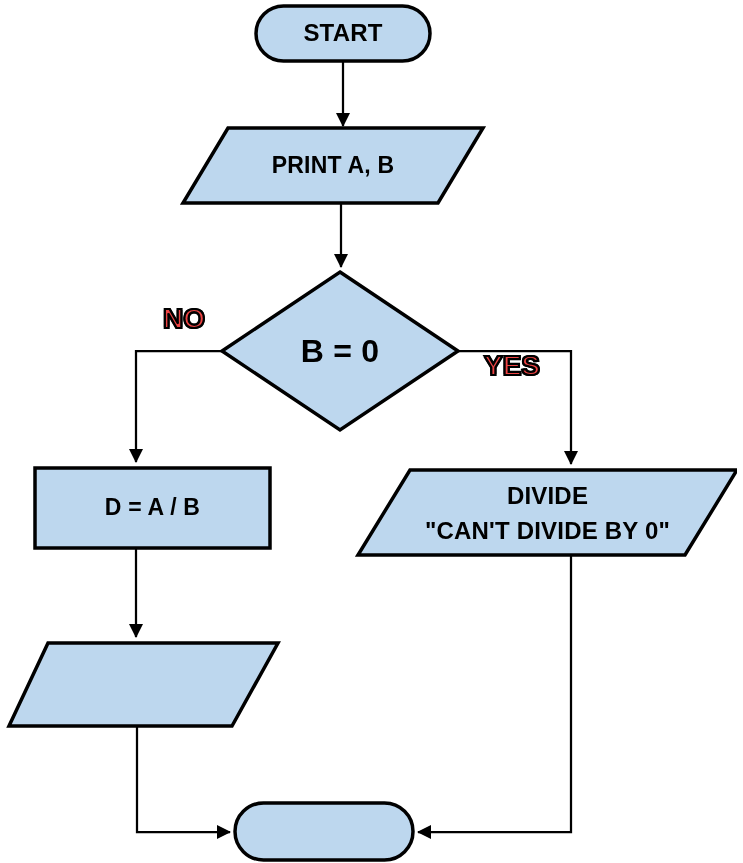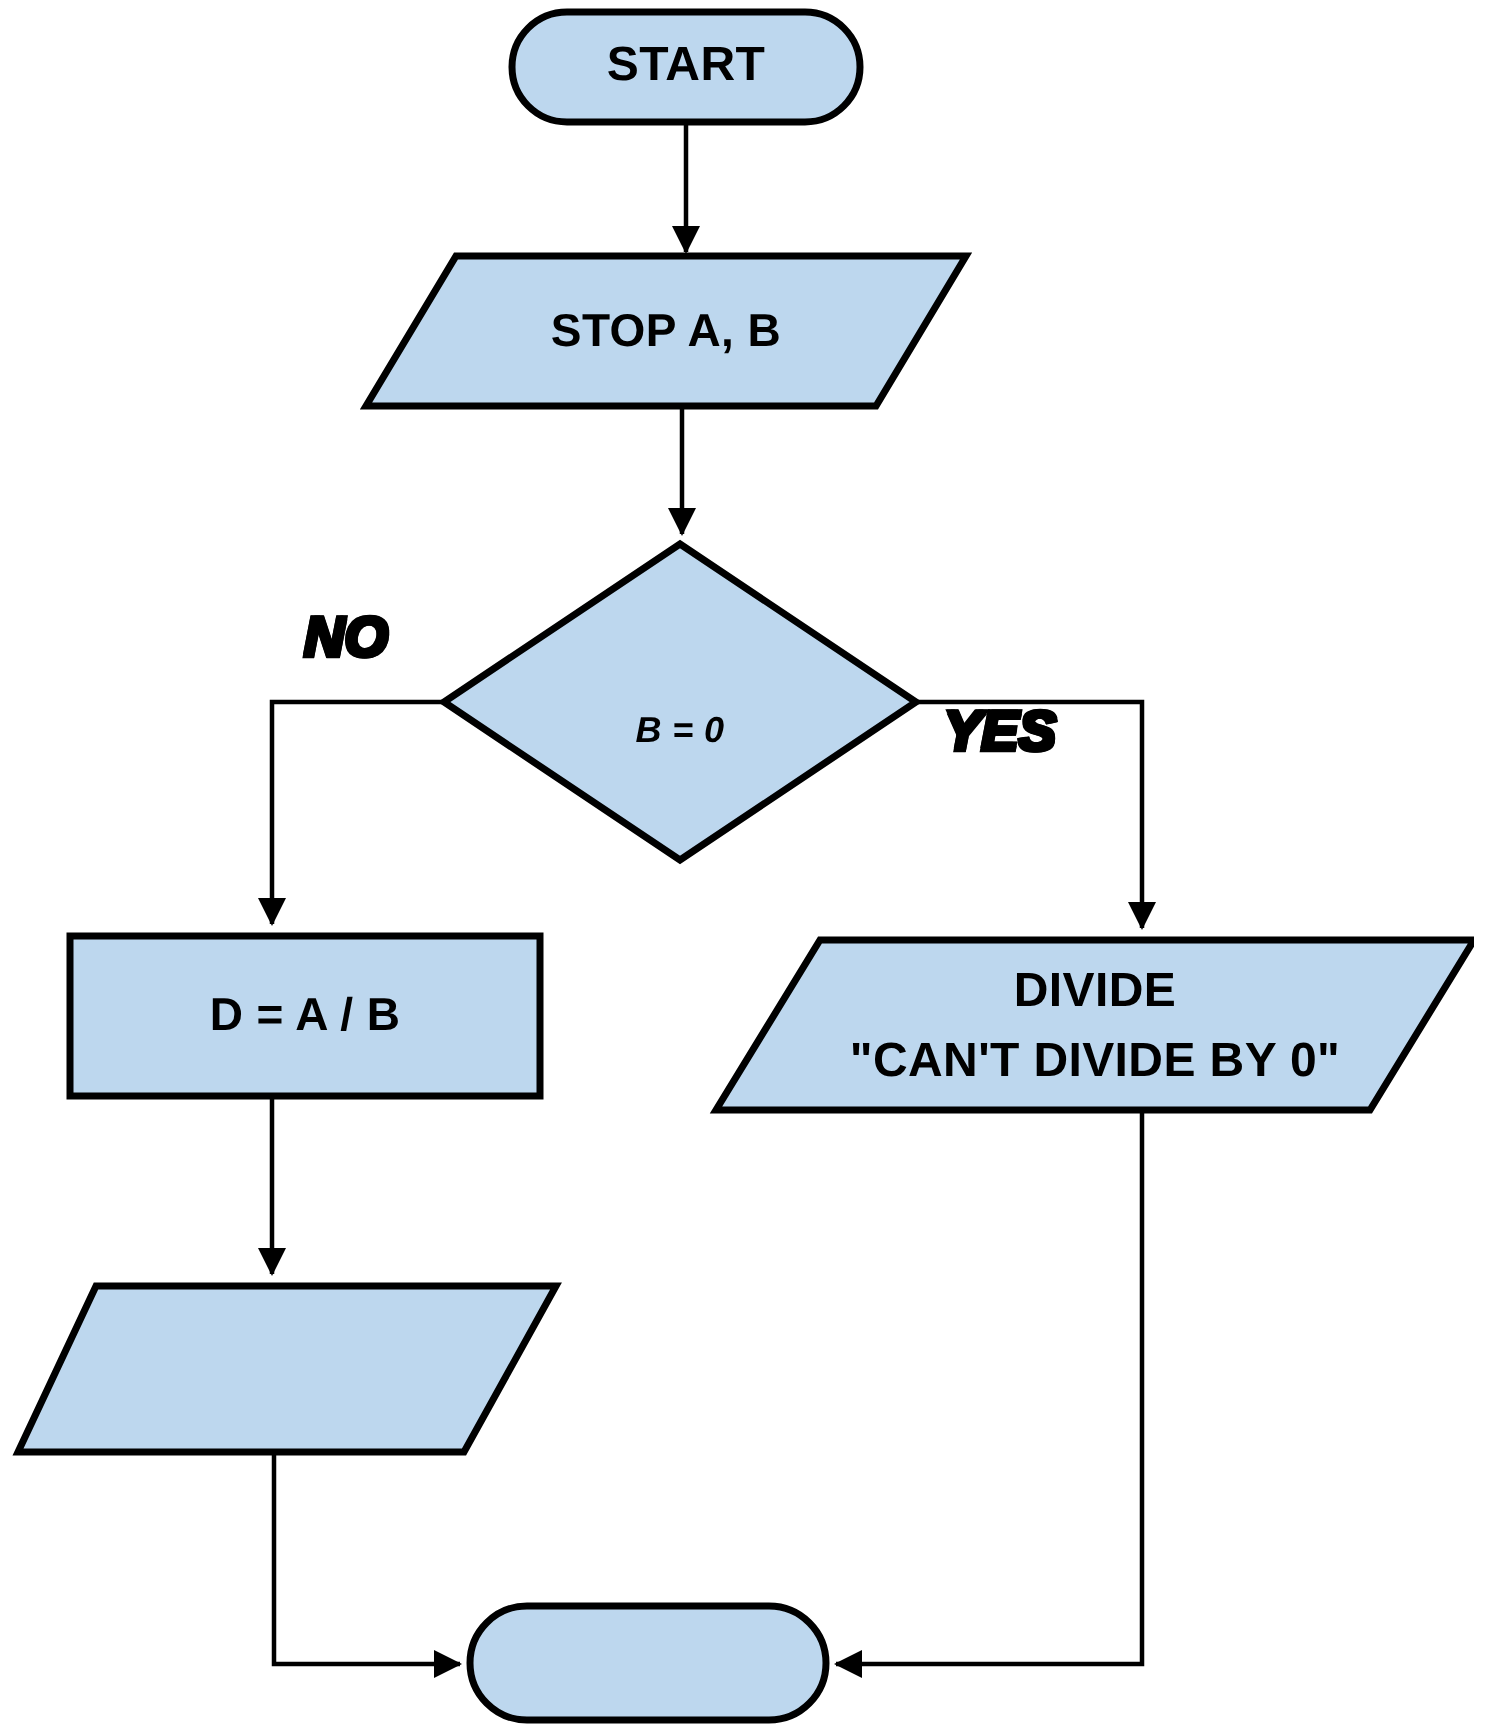--- a/index.html
+++ b/index.html
@@ -44,26 +44,26 @@
     white-space: nowrap;
   }
   .io-multiline {
     flex-direction: column;
     line-height: 35px;
   }
   .branch-label {
     position: absolute;
     font-weight: bold;
     font-size: 28px;
-    color: #000000;
+    color: #ef4444;
     -webkit-text-stroke: 2.2px #000000;
     text-shadow:
       -1px -1px 0 #000, 1px -1px 0 #000,
       -1px  1px 0 #000, 1px  1px 0 #000;
-    font-style: italic;
+    text-align: center;
   }
 </style>
 </head>
 <body>
 
 <div class="canvas">
 
   <svg width="743" height="863" viewBox="0 0 743 863">
     <defs>
       <marker id="arrowhead" markerWidth="15" markerHeight="14" refX="13" refY="7" orient="auto" markerUnits="userSpaceOnUse">
@@ -89,23 +89,23 @@
 
     <polygon class="shape" points="410,470 737,470 685,555 358,555" fill="#BDD7EE"></polygon>
 
     <polygon class="shape" points="48,643 278,643 232,726 9,726" fill="#BDD7EE"></polygon>
 
     <rect class="shape" x="235" y="803" width="178" height="57" rx="28.5" ry="28.5" fill="#BDD7EE"></rect>
   </svg>
 
   <div class="node-label" style="left:256px; top:6px; width:174px; height:55px; font-size:24px;">START</div>
 
-  <div class="node-label" style="left:203px; top:128px; width:260px; height:75px;">STOP A, B</div>
+  <div class="node-label" style="left:203px; top:128px; width:260px; height:75px;">PRINT A, B</div>
 
-  <div class="node-label" style="left:270px; top:344px; width:140px; height:44px; font-size:18px;font-style:italic;">B = 0</div>
+  <div class="node-label" style="left:270px; top:329px; width:140px; height:44px; font-size:32px;">B = 0</div>
 
   <div class="node-label" style="left:35px; top:468px; width:235px; height:80px;border-radius:27px;">D = A / B</div>
 
   <div class="node-label io-multiline" style="left:385px; top:470px; width:325px; height:85px; font-size:24px;">
     <span>DIVIDE</span>
     <span>"CAN'T DIVIDE BY 0"</span>
   </div>
 
 
 

